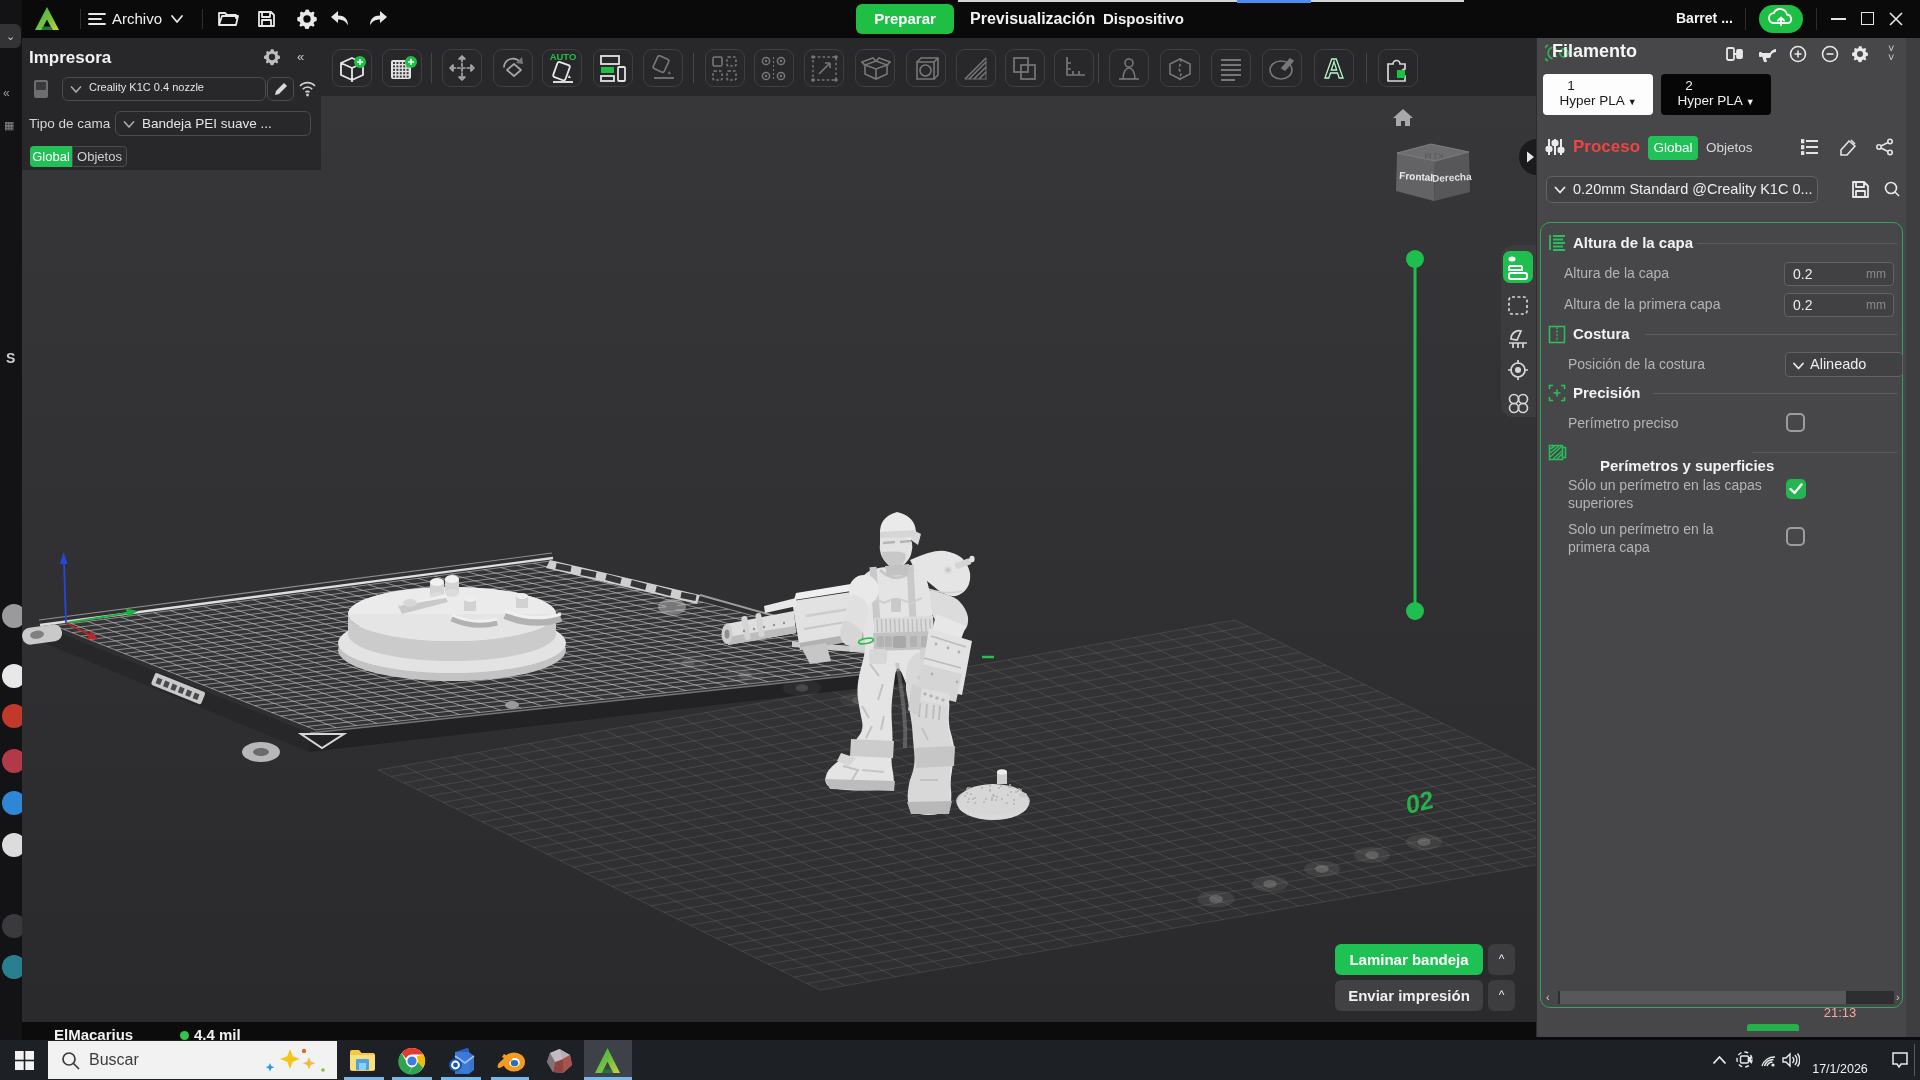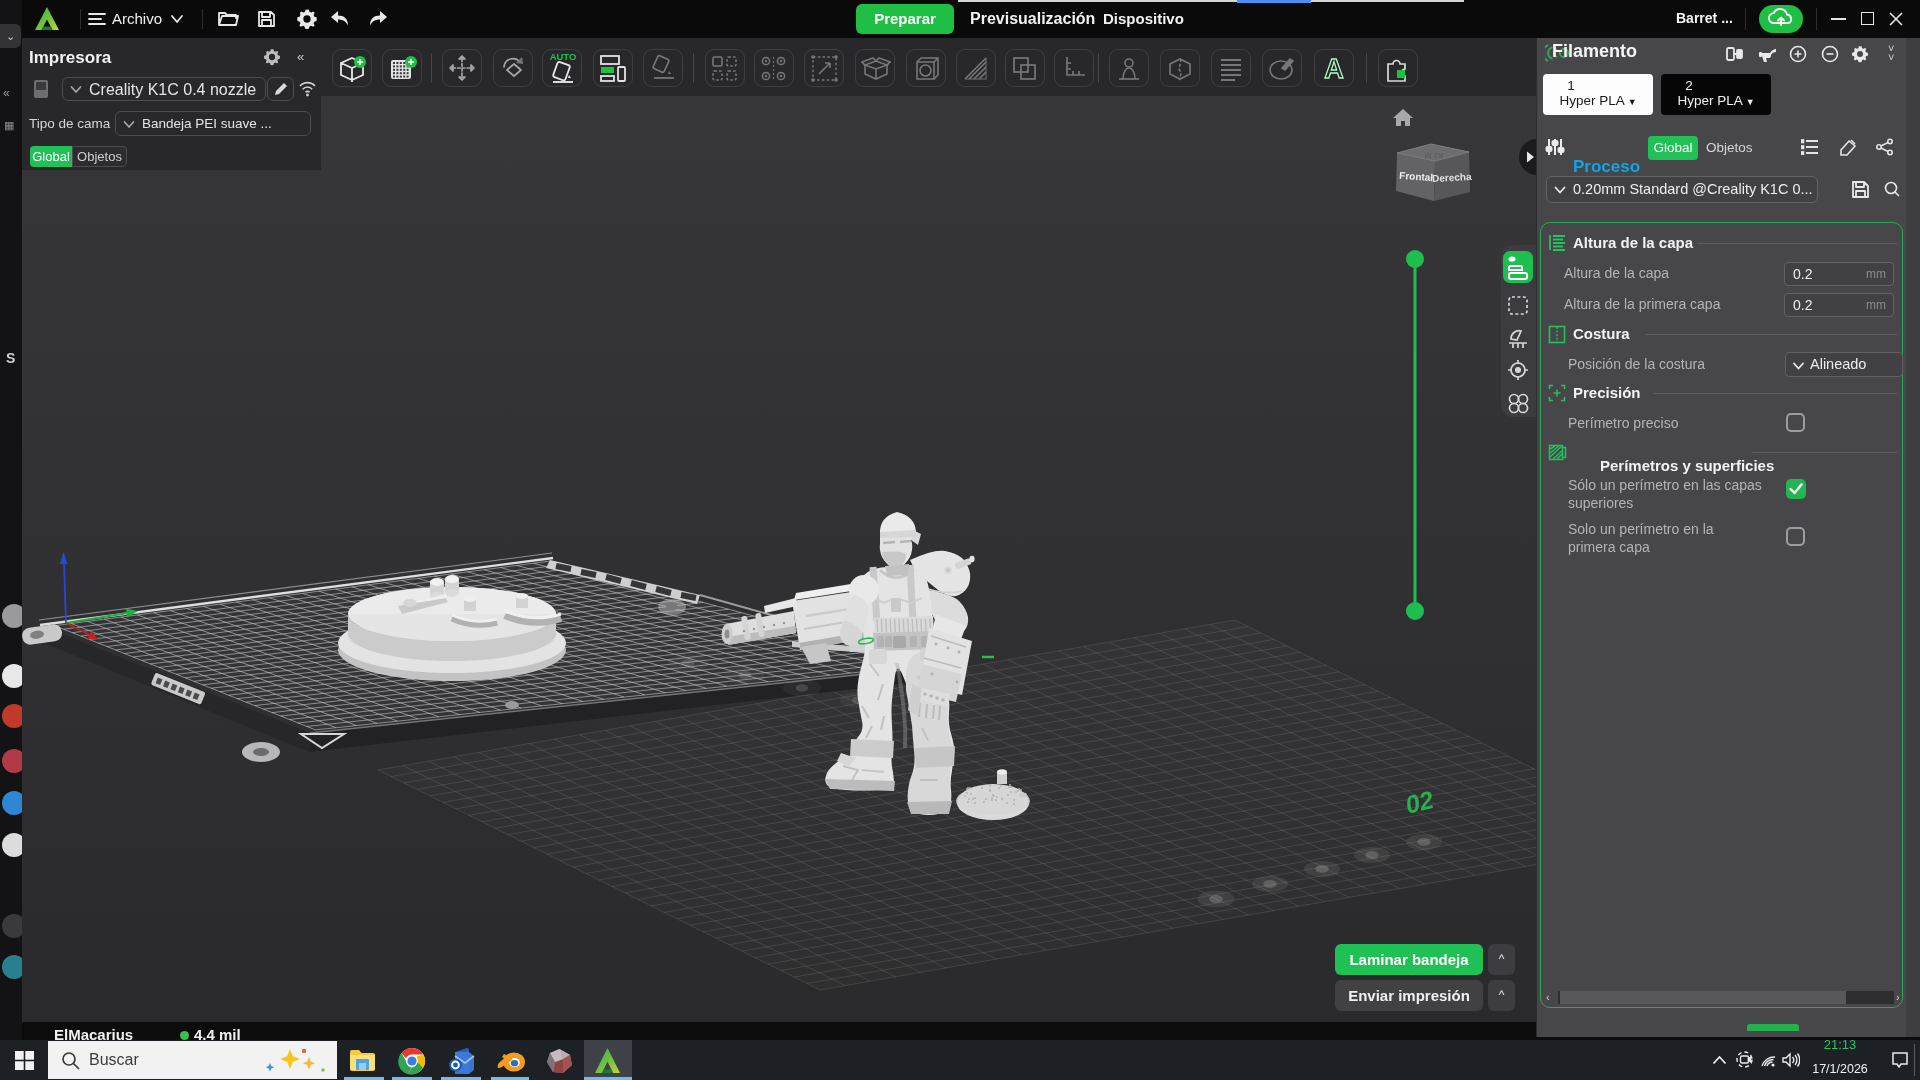--- a/index.html
+++ b/index.html
@@ -281,21 +281,21 @@
     </svg>
     <div class="abs" style="z-index:6;left:297px;top:49px;color:#c9c9c9;font-size:13px;">«</div>
     <svg class="abs" style="z-index:6;left:32px;top:77px;" width="18" height="24" viewBox="0 0 18 24">
       <rect x="2" y="3" width="14" height="18" rx="2" fill="#6e6e71"></rect>
       <rect x="4" y="5" width="10" height="8" rx="1" fill="#3a3a3d"></rect>
     </svg>
     <div class="abs" style="z-index:6;left:62px;top:77px;width:204px;height:24px;background:#28282b;border:1px solid #4c4c4f;border-radius:6px;"></div>
     <svg class="abs" style="z-index:6;left:70px;top:85px;" width="12" height="9" viewBox="0 0 12 9">
       <path class="ico" d="M1.5 2l4.5 5 4.5-5"></path>
     </svg>
-    <div class="abs" style="z-index:6;left:89px;top:81px;color:#e4e4e4;font-size:16px;">Creality K1C 0.4 nozzle</div>
+    <div class="abs" style="z-index:6;left:89px;top:81px;color:#e4e4e4;font-size:11px;">Creality K1C 0.4 nozzle</div>
     <div class="abs" style="z-index:6;left:267px;top:77px;width:27px;height:24px;border:1px solid #4c4c4f;border-radius:6px;"></div>
     <svg class="abs" style="z-index:6;left:274px;top:82px;" width="14" height="14" viewBox="0 0 14 14">
       <path fill="#d9d9d9" d="M1 13l1-4 8-8 3 3-8 8z"></path>
     </svg>
     <svg class="abs" style="z-index:6;left:298px;top:80px;" width="19" height="17" viewBox="0 0 19 17">
       <g stroke="#d0d0d0" stroke-width="1.6" fill="none">
         <path d="M2 6a10 10 0 0 1 15 0"></path>
         <path d="M4.8 9.2a6 6 0 0 1 9.4 0"></path>
         <path d="M7.5 12.2a2.8 2.8 0 0 1 4 0"></path>
       </g>
@@ -653,21 +653,21 @@
     <div class="abs" style="left:1681px;top:74px;width:16px;height:20px;color:#f0f0f0;font-size:13.5px;text-align:center;line-height:23px;">2</div>
     <div class="abs" style="left:1661px;top:93px;width:110px;height:18px;color:#f0f0f0;font-size:13.5px;text-align:center;">Hyper PLA <span style="font-size:9px;">▼</span></div>
     <svg class="abs" style="left:1545px;top:137px;" width="20" height="20" viewBox="0 0 20 20">
       <g stroke="#ececec" stroke-width="2">
         <path d="M4 2v16M10 2v16M16 2v16"></path>
         <rect x="1.5" y="10" width="5" height="4" rx="1" fill="#ececec"></rect>
         <rect x="7.5" y="4" width="5" height="4" rx="1" fill="#ececec"></rect>
         <rect x="13.5" y="11" width="5" height="4" rx="1" fill="#ececec"></rect>
       </g>
     </svg>
-    <div class="abs" style="left:1573px;top:137px;color:#0ea5e9;font-size:17px;font-weight:bold;margin-top:20px;">Proceso</div>
+    <div class="abs" style="left:1573px;top:137px;color:#ef4444;font-size:17px;font-weight:bold;">Proceso</div>
     <div class="abs" style="left:1648px;top:136px;width:50px;height:24px;background:#22c157;border-radius:4px;color:#fff;font-size:13.5px;text-align:center;line-height:24px;">Global</div>
     <div class="abs" style="left:1706px;top:140px;color:#d6d6d6;font-size:13.5px;">Objetos</div>
     <svg class="abs" style="left:1801px;top:139px;" width="18" height="16" viewBox="0 0 18 16">
       <g stroke="#e4e4e4" stroke-width="1.8">
         <path d="M5 2h12M5 8h12M5 14h12"></path>
         <rect x="0" y="1" width="2.4" height="2.4" fill="#e4e4e4"></rect>
         <rect x="0" y="7" width="2.4" height="2.4" fill="#e4e4e4"></rect>
         <rect x="0" y="13" width="2.4" height="2.4" fill="#e4e4e4"></rect>
       </g>
     </svg>
@@ -848,18 +848,18 @@
     <svg class="abs" style="left:1760px;top:1053px;" width="17" height="14" viewBox="0 0 17 14">
       <g stroke="#eaeaea" fill="none" stroke-width="1.4">
 <path d="M2 13A13 13 0 0 1 15 4M4.5 13a9.5 9.5 0 0 1 9-6.5M7 13a6 6 0 0 1 5.5-4"></path>
       </g>
       <circle cx="13" cy="12" r="1.6" fill="#eaeaea"></circle>
     </svg>
     <svg class="abs" style="left:1782px;top:1052px;" width="18" height="16" viewBox="0 0 18 16">
       <path d="M1 6h3l4-4v12l-4-4H1z" fill="none" stroke="#eaeaea" stroke-width="1.4"></path>
 <path d="M10.5 5a4.5 4.5 0 0 1 0 6M13 3a7.5 7.5 0 0 1 0 10M15.5 1.5a10.5 10.5 0 0 1 0 13" fill="none" stroke="#eaeaea" stroke-width="1.4"></path>
     </svg>
-    <div class="abs" style="left:1810px;top:1005px;width:60px;height:13px;color:#22c55e;font-size:13px;text-align:center;margin-top:32px;">21:13</div>
+    <div class="abs" style="left:1810px;top:1005px;width:60px;height:13px;color:#fca5a5;font-size:13px;text-align:center;">21:13</div>
     <div class="abs" style="left:1805px;top:1062px;width:70px;height:12px;color:#f0f0f0;font-size:12.5px;text-align:center;">17/1/2026</div>
     <svg class="abs" style="left:1891px;top:1051px;" width="18" height="18" viewBox="0 0 18 18">
       <path d="M2 2h14v11h-6l-2 3-2-3H2z" fill="none" stroke="#eaeaea" stroke-width="1.5"></path>
     </svg>
     <div class="abs" style="left:1914px;top:1044px;width:1px;height:32px;background:#5a5a5c;"></div>
   </div>
 </body></html>

